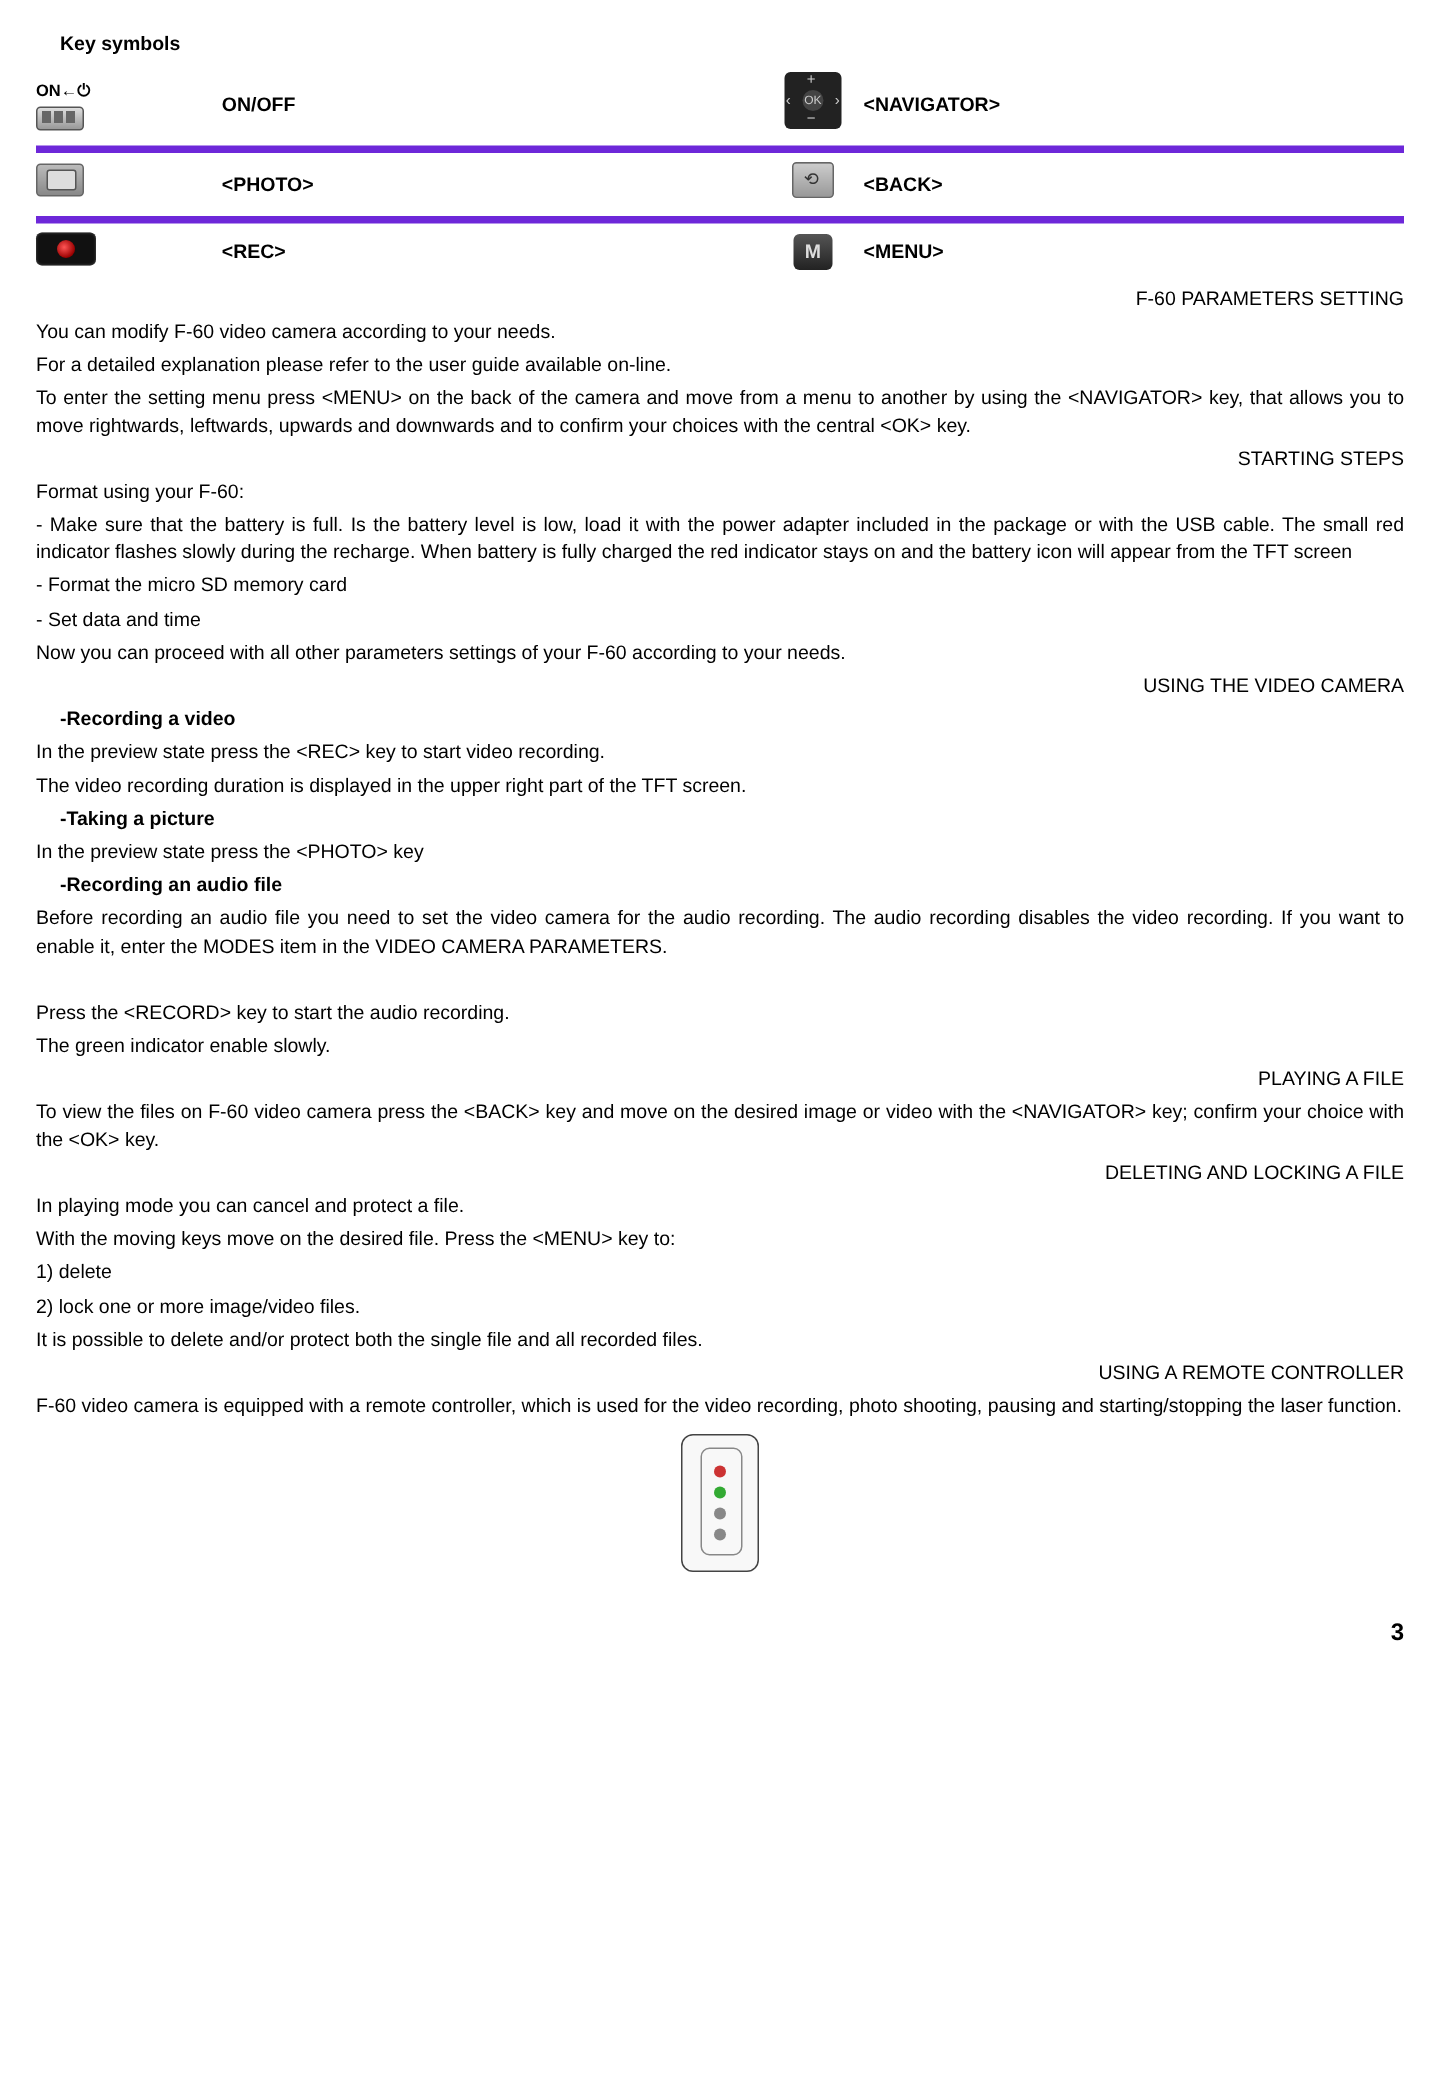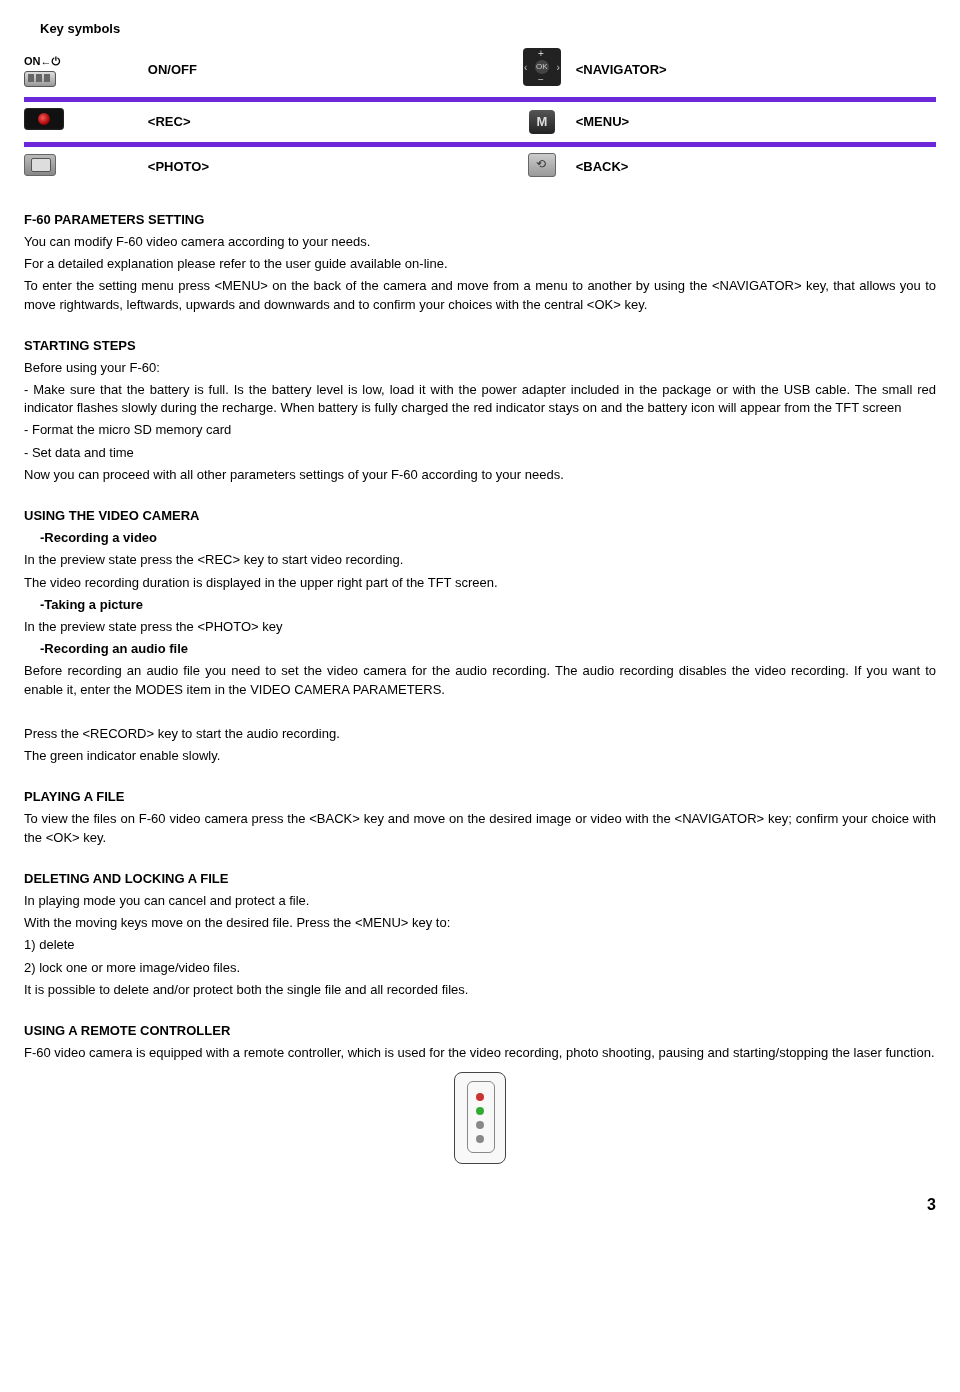--- a/index.html
+++ b/index.html
@@ -6,23 +6,24 @@
     font-family: Arial, Helvetica, sans-serif;
     font-size: 13px;
     color: #000;
     margin: 0;
     padding: 20px 24px 20px 24px;
     width: 912px;
     line-height: 1.4;
   }
   .bold { font-weight: bold; padding-left: 16px; }
   .section-title {
-    font-weight: bold;
-    margin-top: 23px;
+    font-weight: normal;
+    margin-top: 2px;
     margin-bottom: 2px;
+    text-align: right;
   }
   p { margin: 4px 0; }
   .justify { text-align: justify; }
   table.symbols {
     width: 100%;
     border-collapse: collapse;
     margin-top: 4px;
   }
   table.symbols td {
     padding: 6px 0;
@@ -191,41 +192,41 @@
     </td>
     <td class="label-cell">ON/OFF</td>
     <td class="icon-cell2">
       <span class="icon-nav">
         <span class="arr u">+</span><span class="arr d">−</span><span class="arr l">‹</span><span class="arr r">›</span>
       </span>
     </td>
     <td class="label-cell">&lt;NAVIGATOR&gt;</td>
   </tr>
   <tr>
+    <td class="icon-cell"><span class="icon-photo"></span></td>
+    <td class="label-cell">&lt;PHOTO&gt;</td>
+    <td class="icon-cell2"><span class="icon-back"></span></td>
+    <td class="label-cell">&lt;BACK&gt;</td>
+  </tr>
+  <tr>
     <td class="icon-cell"><span class="icon-rec"></span></td>
     <td class="label-cell">&lt;REC&gt;</td>
     <td class="icon-cell2"><span class="icon-menu">M</span></td>
     <td class="label-cell">&lt;MENU&gt;</td>
   </tr>
-  <tr>
-    <td class="icon-cell"><span class="icon-photo"></span></td>
-    <td class="label-cell">&lt;PHOTO&gt;</td>
-    <td class="icon-cell2"><span class="icon-back"></span></td>
-    <td class="label-cell">&lt;BACK&gt;</td>
-  </tr>
 </tbody>
   </table>
 
 <div class="section-title">F-60 PARAMETERS SETTING</div>
 <p>You can modify F-60 video camera according to your needs.</p>
 <p>For a detailed explanation please refer to the user guide available on-line.</p>
 <p class="justify">To enter the setting menu press &lt;MENU&gt; on the back of the camera and move from a menu to another by using the &lt;NAVIGATOR&gt; key, that allows you to move rightwards, leftwards, upwards and downwards and to confirm your choices with the central  &lt;OK&gt; key.</p>
 
 <div class="section-title">STARTING STEPS</div>
-<p>Before using your F-60:</p>
+<p>Format using your F-60:</p>
 <p class="justify">- Make sure that the battery is full. Is the battery level is low, load it with the power adapter included in the package or with the USB cable. The small red indicator flashes slowly during the recharge. When battery is fully charged the red indicator stays on and the battery icon will appear from the TFT screen</p>
 <p>- Format the micro SD memory card</p>
 <p>- Set data and time</p>
 <p>Now you can proceed with all other parameters settings of your F-60 according to your needs.</p>
 
 <div class="section-title">USING THE VIDEO CAMERA</div>
 <p class="bold">-Recording a video</p>
 <p>In the preview state press the &lt;REC&gt; key to start video recording.</p>
 <p>The video recording duration is displayed in the upper right part of the TFT screen.</p>
 <p class="bold">-Taking a picture</p>

